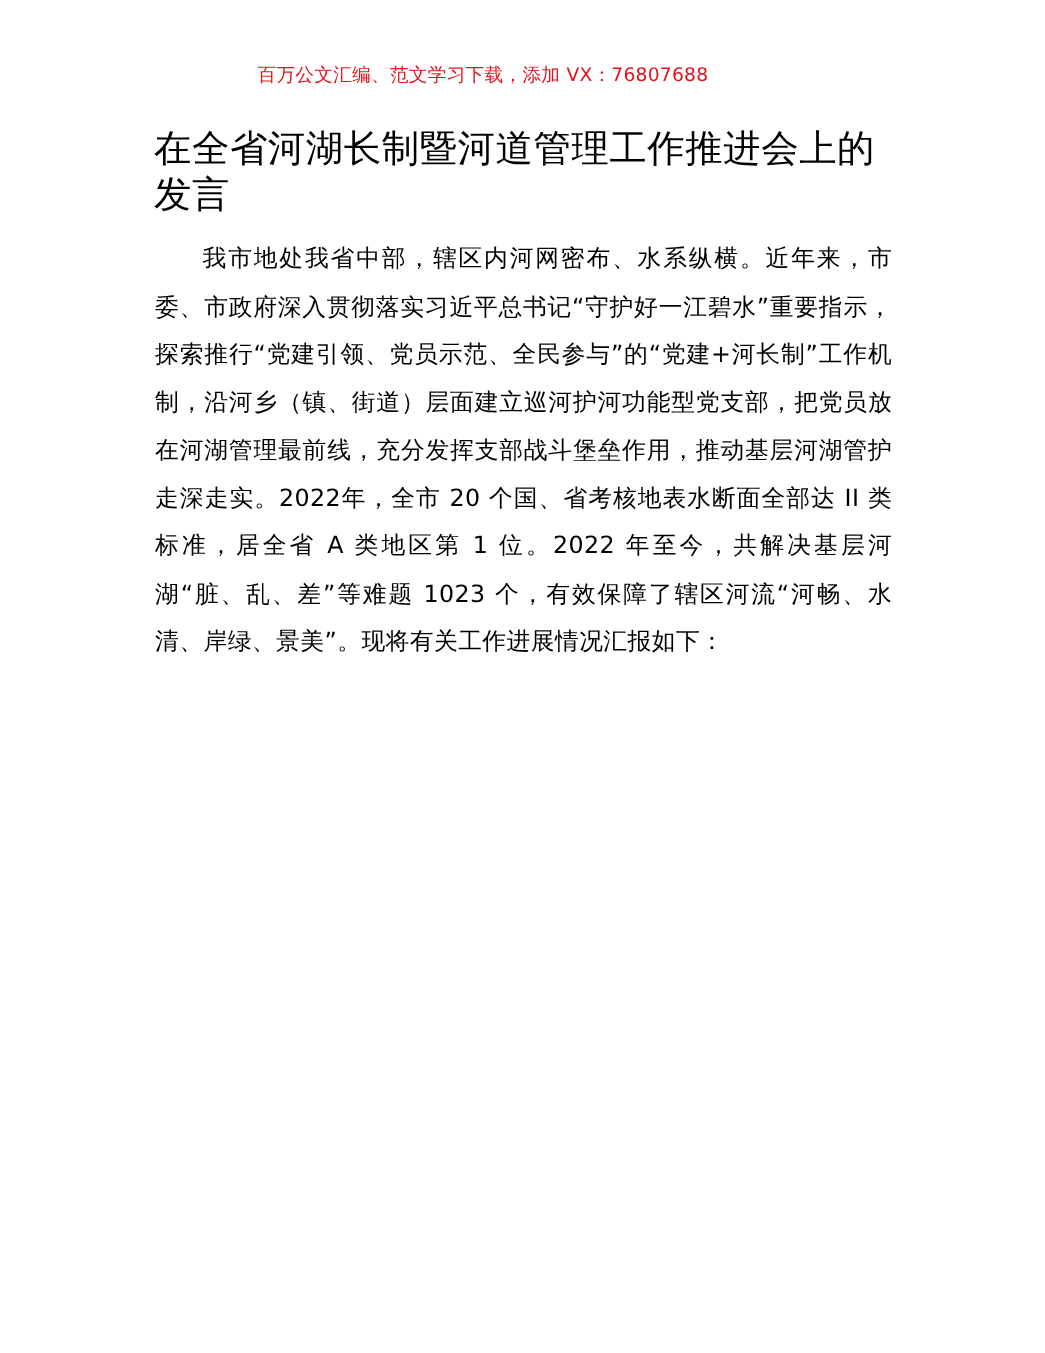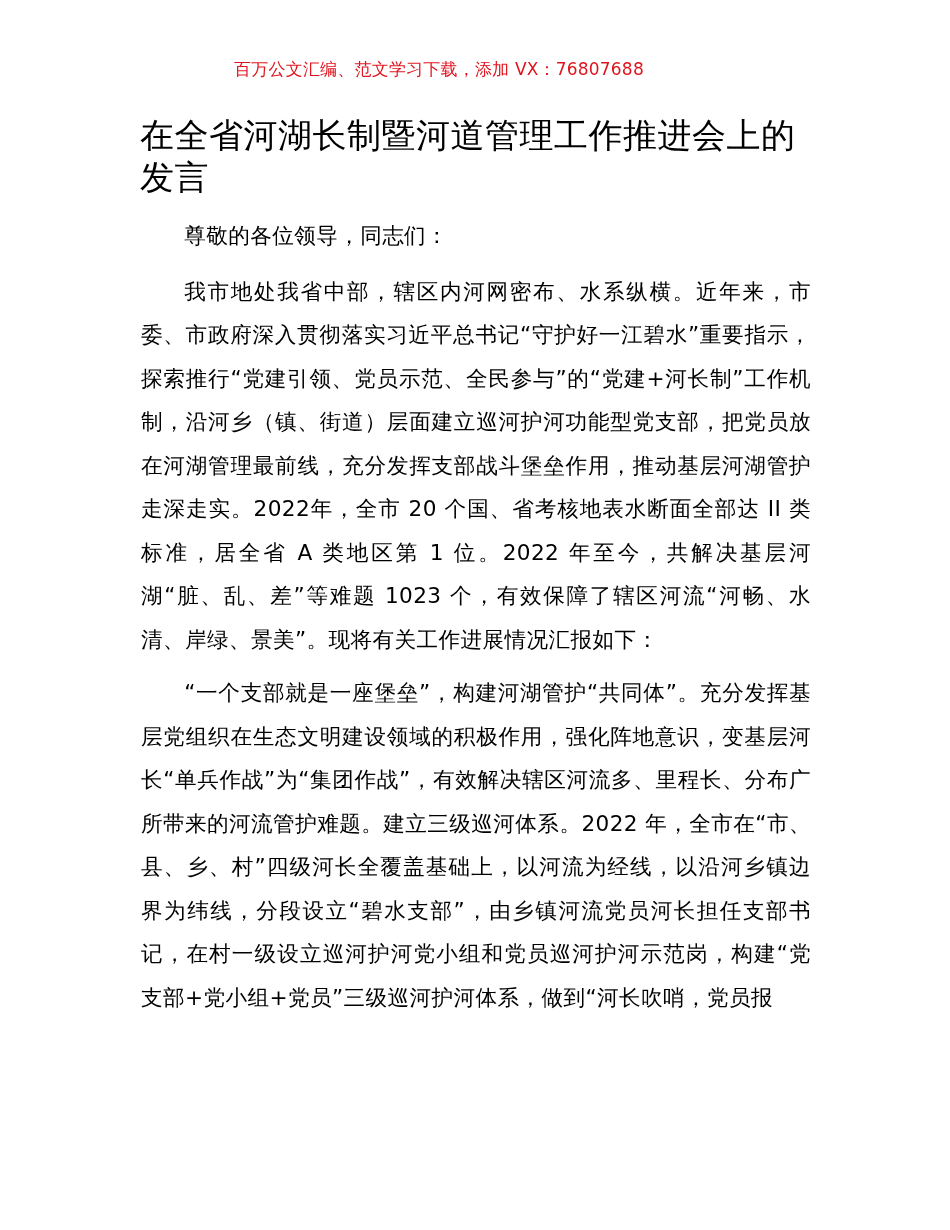--- a/index.html
+++ b/index.html
@@ -56,16 +56,14 @@
   }
 </style>
 </head>
 <body>
 
 <div class="watermark">百万公文汇编、范文学习下载，添加 VX：76807688</div>
 
 <h1 class="title" style="margin:0;font-weight:normal;">在全省河湖长制暨河道管理工作推进会上的发言</h1>
 
 <div class="body-text">
-  <p class="salutation">尊敬的各位领导，同志们：</p>
   <p>我市地处我省中部，辖区内河网密布、水系纵横。近年来，市委、市政府深入贯彻落实习近平总书记“守护好一江碧水”重要指示，探索推行“党建引领、党员示范、全民参与”的“党建+河长制”工作机制，沿河乡（镇、街道）层面建立巡河护河功能型党支部，把党员放在河湖管理最前线，充分发挥支部战斗堡垒作用，推动基层河湖管护走深走实。2022年，全市 20 个国、省考核地表水断面全部达 II 类标准，居全省 A 类地区第 1 位。2022 年至今，共解决基层河湖“脏、乱、差”等难题 1023 个，有效保障了辖区河流“河畅、水清、岸绿、景美”。现将有关工作进展情况汇报如下：</p>
-  <p>“一个支部就是一座堡垒”，构建河湖管护“共同体”。充分发挥基层党组织在生态文明建设领域的积极作用，强化阵地意识，变基层河长“单兵作战”为“集团作战”，有效解决辖区河流多、里程长、分布广所带来的河流管护难题。建立三级巡河体系。2022 年，全市在“市、县、乡、村”四级河长全覆盖基础上，以河流为经线，以沿河乡镇边界为纬线，分段设立“碧水支部”，由乡镇河流党员河长担任支部书记，在村一级设立巡河护河党小组和党员巡河护河示范岗，构建“党支部+党小组+党员”三级巡河护河体系，做到“河长吹哨，党员报</p>
 </div>
 
 </body></html>

